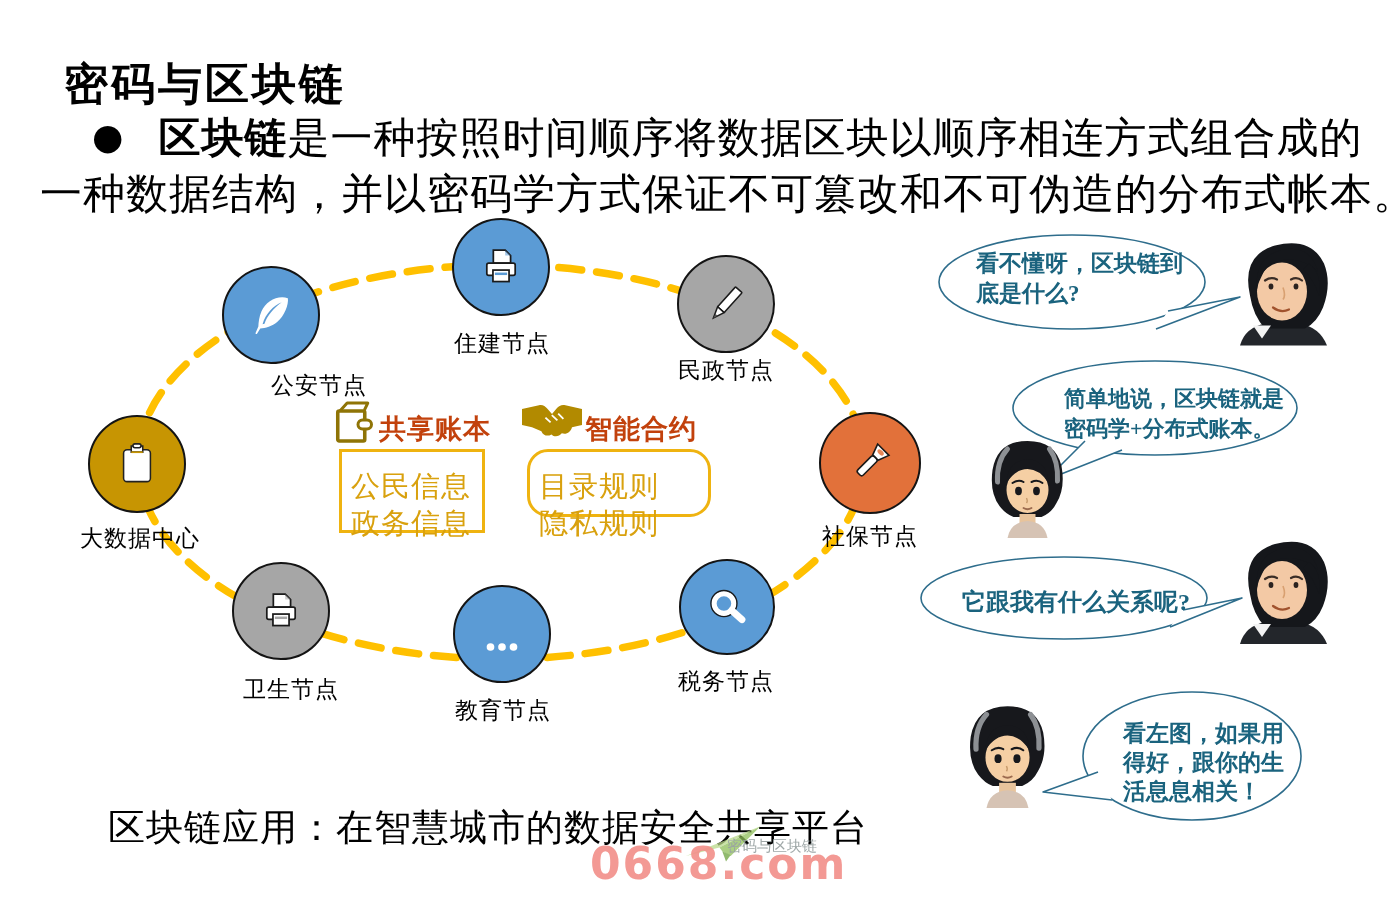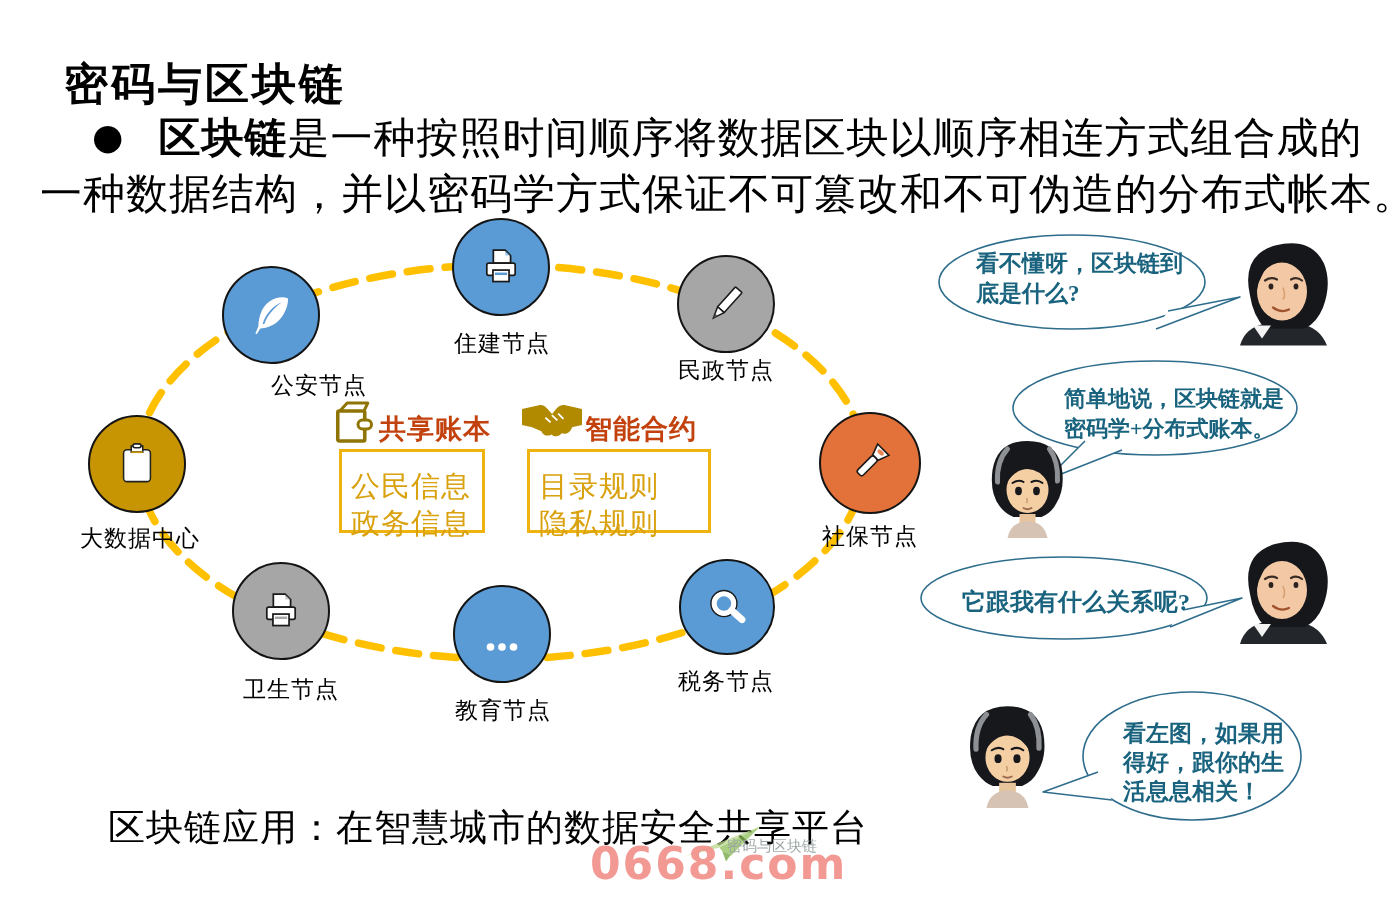--- a/index.html
+++ b/index.html
@@ -164,21 +164,21 @@
   <div class="panel-box" style="left:339px;top:449px;width:146px;height:84px;">
     <div>公民信息</div>
     <div>政务信息</div>
   </div>
 
   <svg class="panel-icon" style="left:521px;top:400px;" width="62" height="40" viewBox="0 0 31 20">
     <path fill="#B28A00" d="M0.5 4.5 L9 2.6 C10.8 2.2 12 3 13.2 4.4 L15.5 7 L17.8 4.2 C19 2.8 20.4 2.2 22.2 2.6 L30.5 4.5 V12.5 L25.5 13.6 C24.8 16.2 22.6 17.4 20.4 16.6 C19 18.4 16.6 18.6 15.2 17.2 C13.4 18.4 11 17.8 10.2 15.6 L5.5 13.6 L0.5 12.5 Z"></path>
     <path d="M12.2 8.8 l2.6 2.4 M15.4 7.6 l2.8 2.6 M18.6 6.8 l2.6 2.6" stroke="#fff" stroke-width="0.9" fill="none"></path>
   </svg>
   <div class="panel-title" style="left:585px;top:411px;">智能合约</div>
-  <div class="panel-box" style="left:527px;top:449px;width:184px;height:84px;">
+  <div class="panel-box" style="left:527px;top:449px;width:184px;height:68px;border-radius:21px;">
     <div>目录规则</div>
     <div>隐私规则</div>
   </div>
 
   <div class="bubble-text" style="left:976px;top:249px;font-size:23px;line-height:30px;">
     <span>看不懂呀，区块链到</span><br>
     <span>底是什么?</span>
   </div>
   <div class="bubble-text" style="left:1064px;top:384px;font-size:22px;line-height:30px;">
     <span>简单地说，区块链就是</span><br>

